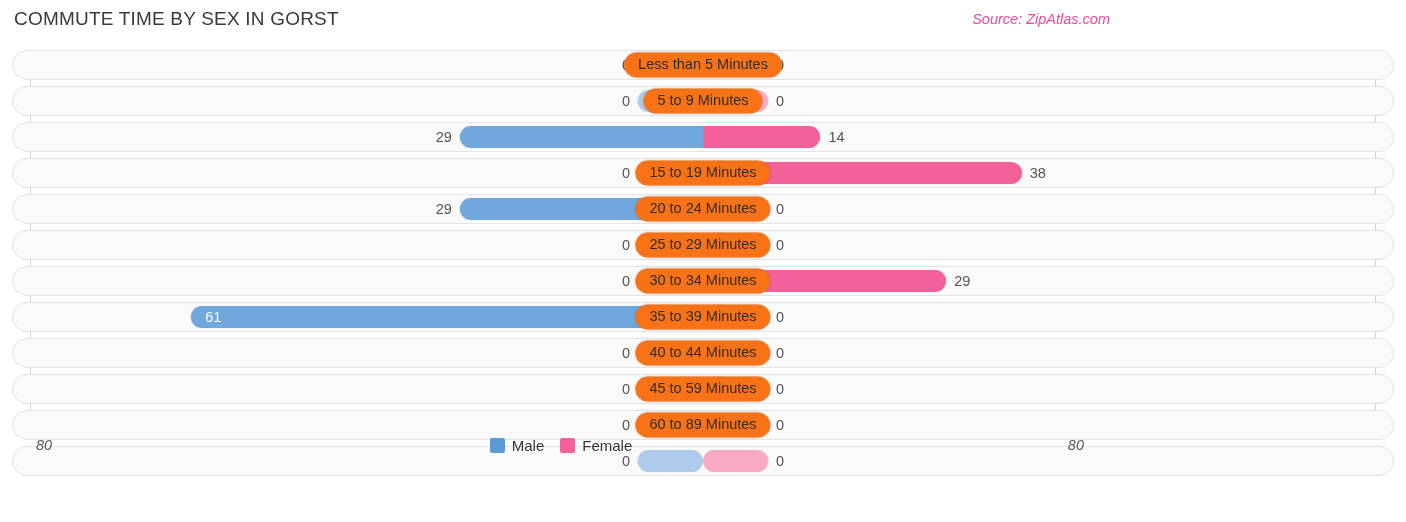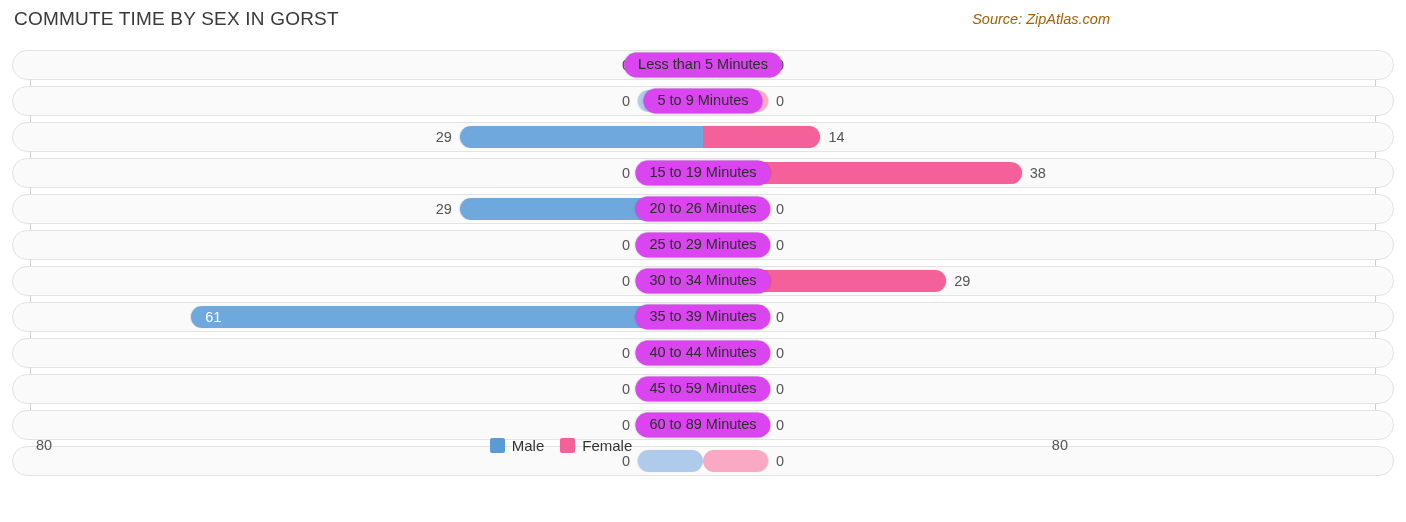--- a/index.html
+++ b/index.html
@@ -31,21 +31,21 @@
     letter-spacing: 0.2px;
     color: #3a3a3a;
     white-space: nowrap;
   }
   .chart-source {
     position: absolute;
     right: 12px;
     top: 11px;
     font-size: 14.5px;
     font-style: italic;
-    color: #a16207;
+    color: #ec4899;
     white-space: nowrap;
   }
 
   
   .plot {
     position: absolute;
     left: 0;
     top: 50px;
     width: 1406px;
     height: 436px;
@@ -127,37 +127,38 @@
     white-space: nowrap;
     line-height: 1;
   }
 
   
   .cat-pill {
     position: absolute;
     left: 50%;
     top: 50%;
     transform: translate(-50%, -50%);
-    background: #d946ef;
+    background: #f97316;
     border-radius: 13px;
     padding: 4px 14px 5px 14px;
     font-size: 14.5px;
     color: #2d2d2d;
     white-space: nowrap;
     box-shadow: 0 0 2px rgba(0,0,0,0.30);
     line-height: 1.1;
   }
 
   
   .axis-labels {
     position: absolute;
     left: 0;
-    right: 16px;
+    right: 0;
     top: 437px;
     height: 20px;
+    font-style: italic;
   }
   .axis-tick {
     position: absolute;
     font-size: 14.5px;
     color: #555555;
   }
   .axis-tick.left  { left: 36px; }
   .axis-tick.right { right: 38px; }
 
   .legend {
@@ -232,21 +233,21 @@
             <div class="val female-val" style="left: calc(50% + 326.725px);">38</div>
             <div class="cat-pill">15 to 19 Minutes</div>
           </div>
         </div>
         <div class="row">
           <div class="row-inner">
             <div class="bar male" style="width: 243.237px; background: rgb(110, 168, 221);"></div>
             <div class="bar female zero" style="width: 65px; background: rgb(249, 169, 196);"></div>
             <div class="val male-val" style="right: calc(50% + 251.237px);">29</div>
             <div class="val female-val" style="left: calc(50% + 73px);">0</div>
-            <div class="cat-pill">20 to 26 Minutes</div>
+            <div class="cat-pill">20 to 24 Minutes</div>
           </div>
         </div>
         <div class="row">
           <div class="row-inner">
             <div class="bar male zero" style="width: 65px; background: rgb(174, 203, 236);"></div>
             <div class="bar female zero" style="width: 65px; background: rgb(249, 169, 196);"></div>
             <div class="val male-val" style="right: calc(50% + 73px);">0</div>
             <div class="val female-val" style="left: calc(50% + 73px);">0</div>
             <div class="cat-pill">25 to 29 Minutes</div>
           </div>

